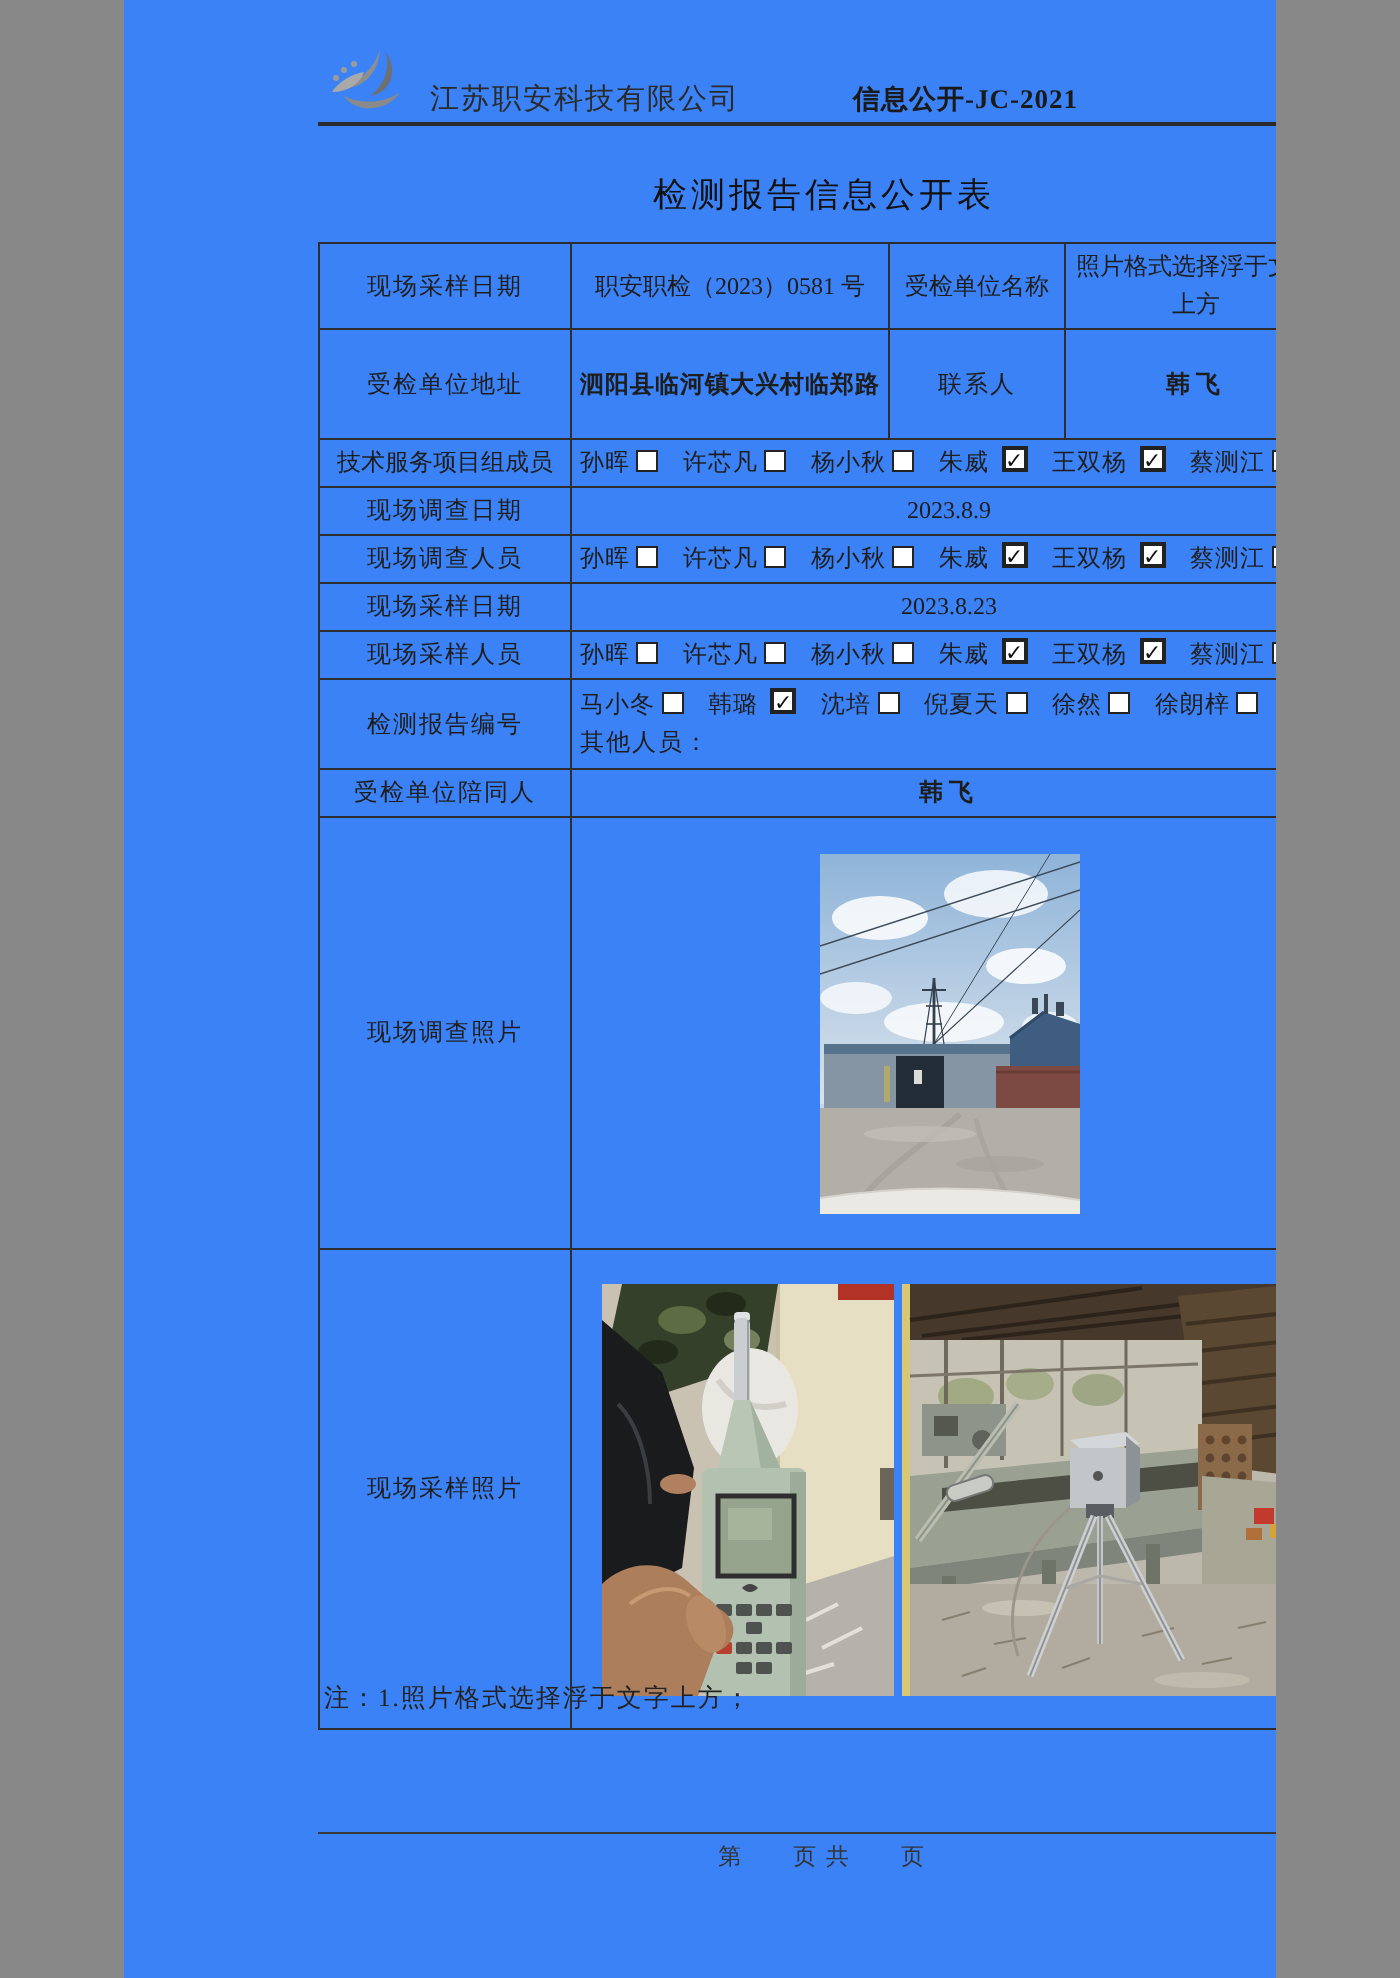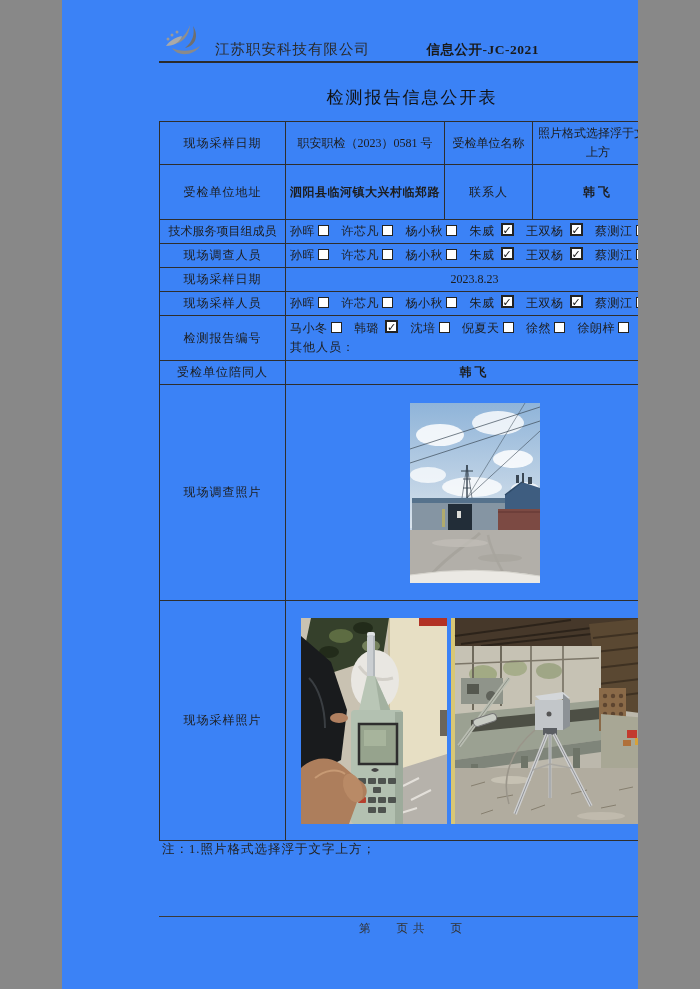--- a/index.html
+++ b/index.html
@@ -99,20 +99,24 @@
         <td class="val-left" colspan="3">
           <span class="entry"><span>孙晖</span><span class="cb"></span></span>
           <span class="entry"><span>许芯凡</span><span class="cb"></span></span>
           <span class="entry"><span>杨小秋</span><span class="cb"></span></span>
           <span class="entry"><span>朱威</span><span class="cb checked"></span></span>
           <span class="entry"><span>王双杨</span><span class="cb checked"></span></span>
           <span class="entry"><span>蔡测江</span><span class="cb"></span></span>
         </td>
       </tr>
 
+      <tr class="r-s">
+        <td class="lbl">现场调查日期</td>
+        <td class="val" colspan="3">2023.8.9</td>
+      </tr>
 
       <tr class="r-s">
         <td class="lbl">现场调查人员</td>
         <td class="val-left" colspan="3">
           <span class="entry"><span>孙晖</span><span class="cb"></span></span>
           <span class="entry"><span>许芯凡</span><span class="cb"></span></span>
           <span class="entry"><span>杨小秋</span><span class="cb"></span></span>
           <span class="entry"><span>朱威</span><span class="cb checked"></span></span>
           <span class="entry"><span>王双杨</span><span class="cb checked"></span></span>
           <span class="entry"><span>蔡测江</span><span class="cb"></span></span>

